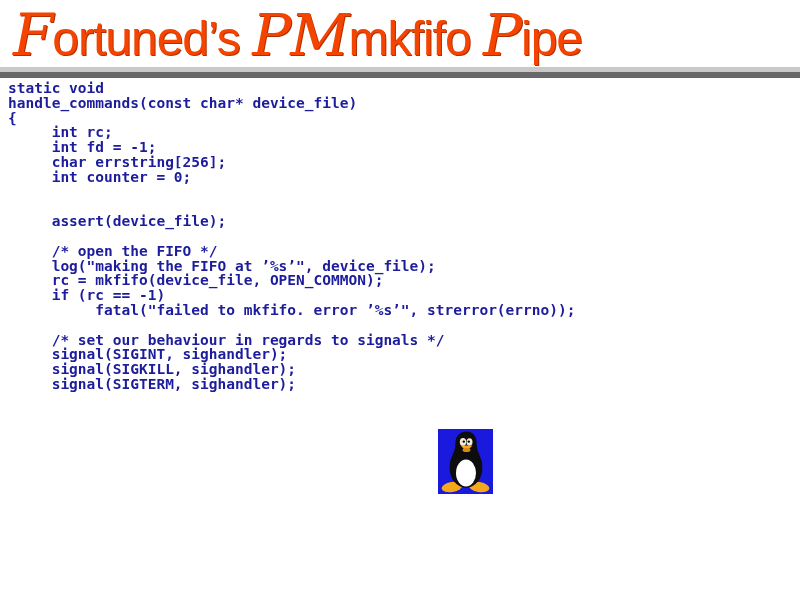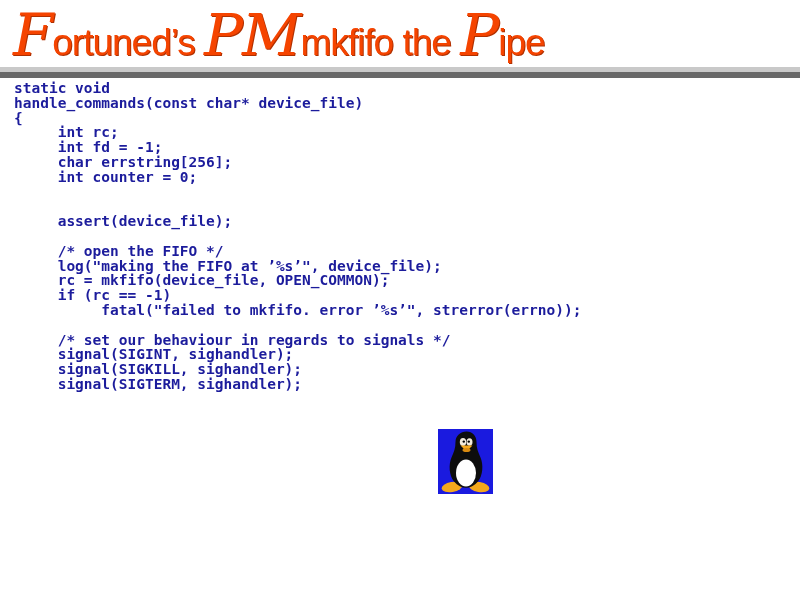--- a/index.html
+++ b/index.html
@@ -23,37 +23,37 @@
     letter-spacing: -1px;
   }
   #title .cap {
     font-family: "DejaVu Serif", serif;
     font-style: italic;
     font-size: 58px;
     line-height: 62px;
   }
   #title .rest {
     font-family: "Liberation Sans", sans-serif;
-    font-size: 37px;
+    font-size: 48px;
     line-height: 62px;
     white-space: pre;
   }
   
   #separator {
     position: absolute;
     left: 0; top: 67px;
     width: 800px; height: 11px;
     background: linear-gradient(to bottom,
       var(--sep-light) 0, var(--sep-light) 5px,
       var(--sep-dark) 5px, var(--sep-dark) 11px);
   }
   
   #code {
     position: absolute;
-    left: 14px; top: 81px;
+    left: 8px; top: 81px;
     margin: 0;
     font-family: "DejaVu Sans Mono", monospace;
     font-weight: bold;
     font-size: 14.5px;
     line-height: 14.8px;
     color: var(--code-color);
     white-space: pre;
   }
   
   #tux {
@@ -61,21 +61,21 @@
     left: 438px; top: 429px;
     width: 55px; height: 65px;
   }
 </style>
 </head>
 <body>
 
 <div id="slide">
 
   <div id="title">
-    <span class="cap">F</span><span class="rest">ortuned’s </span><span class="cap">P</span><span class="cap">M</span><span class="rest">mkfifo </span><span class="rest">the </span><span class="cap">P</span><span class="rest">ipe</span>
+    <span class="cap">F</span><span class="rest">ortuned’s </span><span class="cap">P</span><span class="cap">M</span><span class="rest">mkfifo </span><span class="cap">P</span><span class="rest">ipe</span>
   </div>
 
   <div id="separator"></div>
 
   <pre id="code">static void
 handle_commands(const char* device_file)
 {
      int rc;
      int fd = -1;
      char errstring[256];

